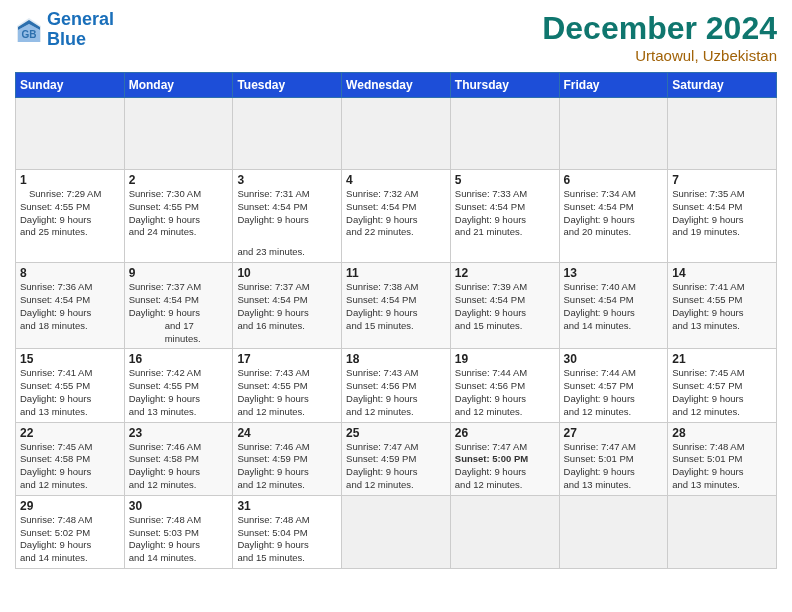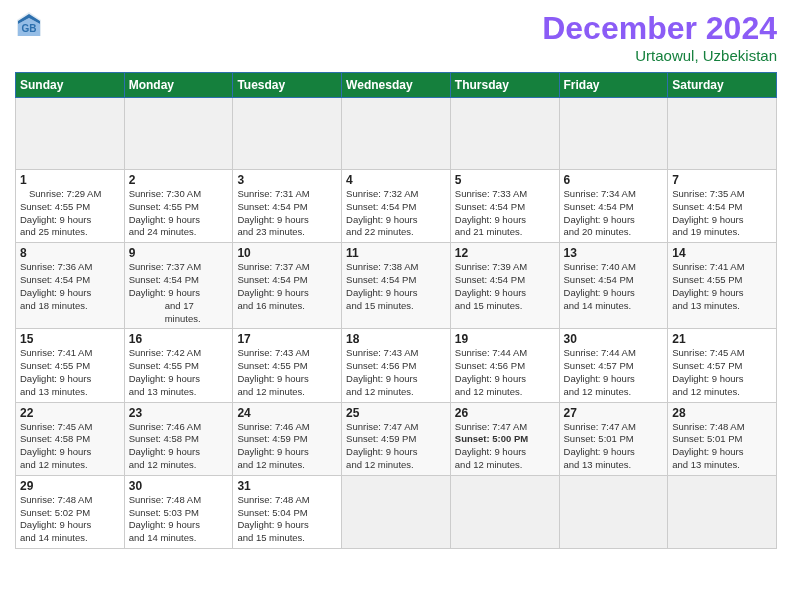--- a/index.html
+++ b/index.html
@@ -39,33 +39,33 @@
       width: 28px;
       height: 28px;
       margin-right: 4px;
     }
     .title-block {
       text-align: right;
     }
     .month-title {
       font-size: 32px;
       font-weight: bold;
-      color: #8b5cf6;
+      color: #0f766e;
     }
     .location {
       font-size: 15px;
-      color: #15803d;
+      color: #a16207;
     }
     .calendar-table {
       width: 100%;
       border-collapse: collapse;
       font-size: 10.5px;
     }
     .calendar-table th {
-      background: #15803d;
+      background: #1d4ed8;
       color: #fff;
       padding: 5px 4px;
       text-align: left;
       font-size: 12px;
       font-weight: bold;
       border: 1px solid #2c6fad;
     }
     .calendar-table td {
       border: 1px solid #ccc;
       padding: 3px 4px;
@@ -100,20 +100,24 @@
 
 <div class="page">
   <div class="header">
     <div class="logo">
       <svg class="logo-icon" viewBox="0 0 28 28">
         <polygon points="14,2 26,10 26,26 2,26 2,10" fill="#2c6fad" opacity="0.15"></polygon>
         <polygon points="14,4 25,11 25,14 14,8 3,14 3,11" fill="#2c6fad"></polygon>
         <polygon points="14,8 25,14 25,26 3,26 3,14" fill="#4a90d9" opacity="0.5"></polygon>
         <text x="14" y="22" text-anchor="middle" font-size="10" font-weight="bold" fill="#2c6fad">GB</text>
       </svg>
+      <div class="logo-text">
+        <div><span>General</span></div>
+        <div><span style="color:#1a6fba;">Blue</span></div>
+      </div>
     </div>
     <div class="title-block">
       <div class="month-title">December 2024</div>
       <div class="location">Urtaowul, Uzbekistan</div>
     </div>
   </div>
 
   <table class="calendar-table">
     <thead>
       <tr>
@@ -154,21 +158,21 @@
               <span style="display: block;">Daylight: 9 hours</span>
               <span style="display: block;">and 24 minutes.</span>
             </div>
           </td>
           <td>
             <span class="day-num">3</span>
             <div class="day-info">
               <span style="display: block;">Sunrise: 7:31 AM</span>
               <span style="display: block;">Sunset: 4:54 PM</span>
               <span style="display: block;">Daylight: 9 hours</span>
-              <span style="display: block;">and 23 minutes.</span>
+              <span style="display: block; margin-top: 20px;">and 23 minutes.</span>
             </div>
           </td>
           <td>
             <span class="day-num">4</span>
             <div class="day-info">
               <span style="display: block;">Sunrise: 7:32 AM</span>
               <span style="display: block;">Sunset: 4:54 PM</span>
               <span style="display: block;">Daylight: 9 hours</span>
               <span style="display: block;">and 22 minutes.</span>
             </div>

